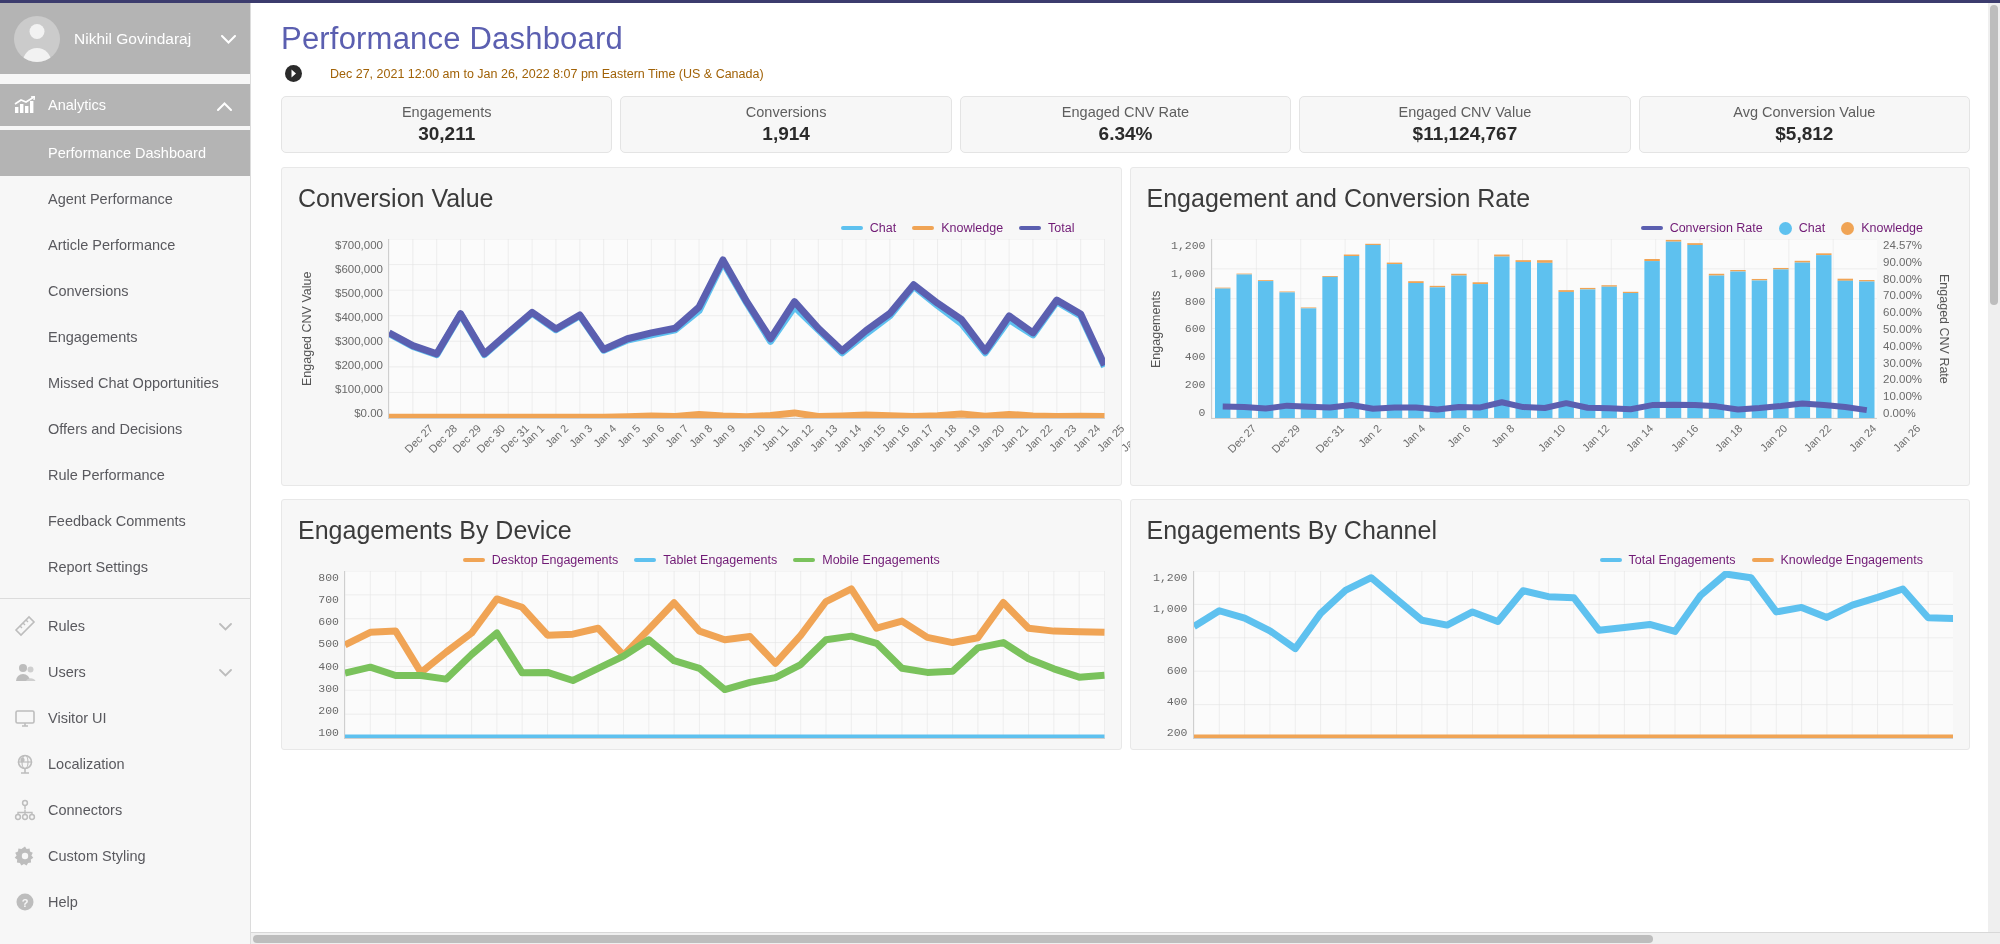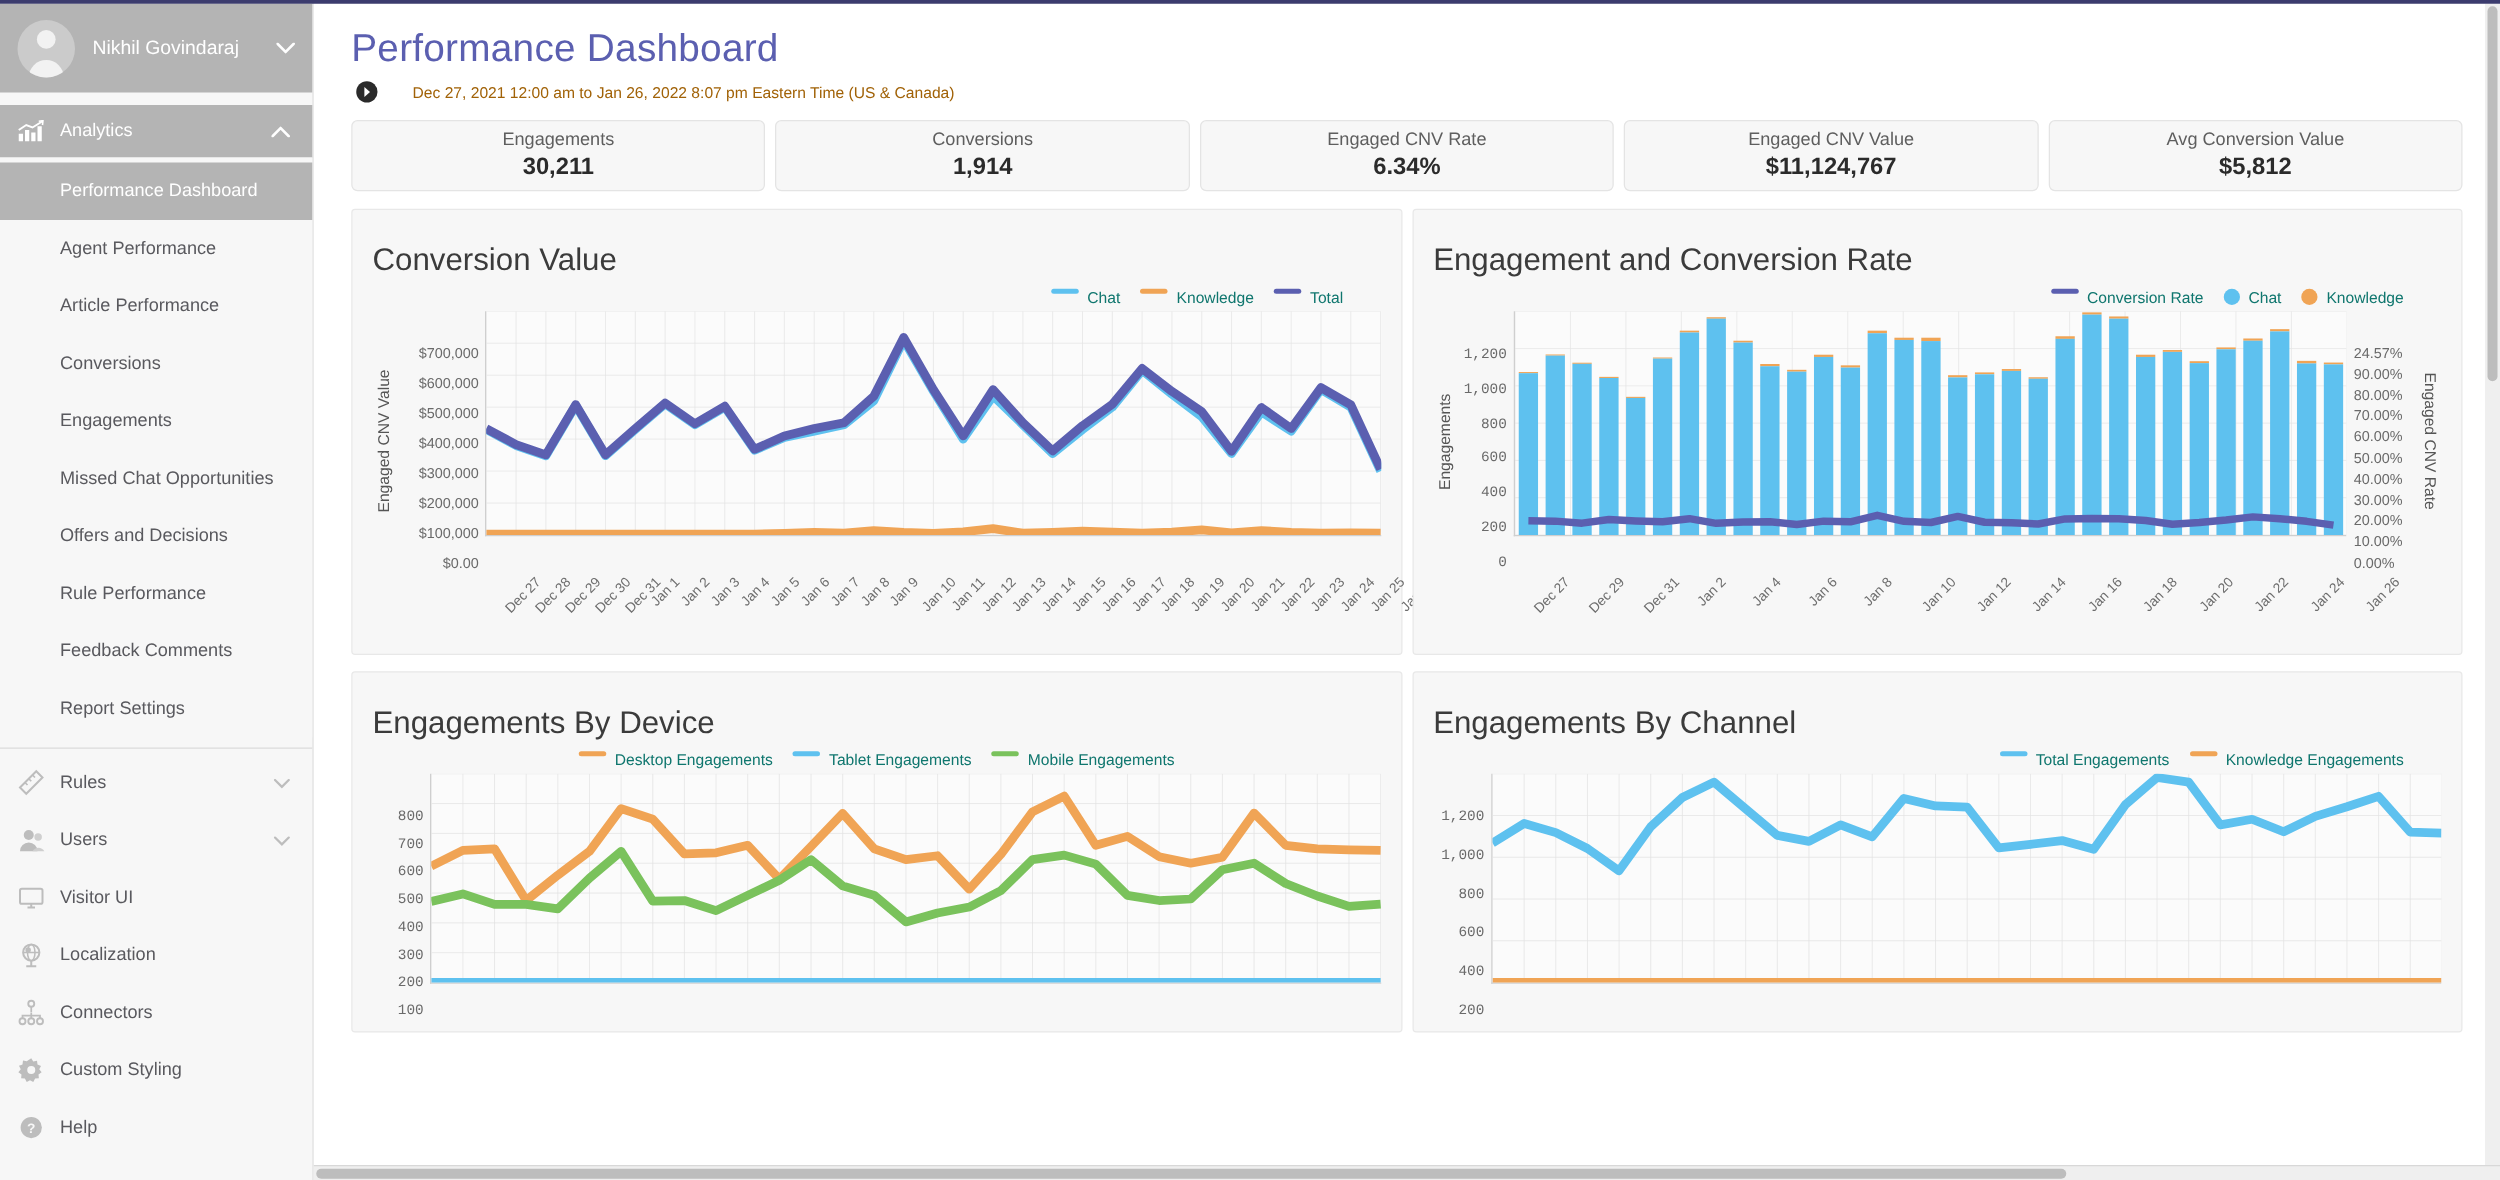--- a/index.html
+++ b/index.html
@@ -97,41 +97,41 @@
     flex: 1; background: #f7f7f7; border: 1px solid #e4e4e4; border-radius: 5px;
     height: 57px; display: flex; flex-direction: column;
     align-items: center; justify-content: center; gap: 3px;
   }
   .kpi-label { font-size: 14.5px; color: #5e5e5e; }
   .kpi-value { font-size: 19px; font-weight: bold; color: #2b2b2b; }
 
   .card-row { display: flex; gap: 8px; margin-bottom: 13px; }
   .card {
     flex: 1; background: #f7f7f7; border: 1px solid #e8e8e8; border-radius: 3px;
-    padding: 26px 16px 10px 16px; position: relative;
+    padding: 16px 16px 10px 16px; position: relative;
   }
   .card-title { font-size: 25px; color: #3b3b3b; font-weight: 400; margin-bottom: 4px; }
 
   .legend { display: flex; justify-content: center; gap: 16px; align-items: center; height: 22px; }
   .legend.right { justify-content: flex-end; padding-right: 30px; }
-  .legend-item { display: flex; gap: 7px; font-size: 12.5px; color: #0f766e; }
+  .legend-item { display: flex; align-items: center; gap: 7px; font-size: 12.5px; color: #701a75; }
   .lg-line { width: 22px; height: 4px; border-radius: 2px; display: block; }
   .lg-dot { width: 13px; height: 13px; border-radius: 50%; display: block; }
 
   .plot-wrap { display: flex; }
   .ylabel {
     writing-mode: vertical-rl; transform: rotate(180deg);
     font-size: 12.5px; color: #555; display: flex;
     align-items: center; justify-content: center; width: 18px;
   }
   .ylabel.right { transform: rotate(0deg); writing-mode: vertical-rl; }
   .ytick-col {
     display: flex; flex-direction: column; justify-content: space-between;
     font-size: 11.5px; color: #6a6a6a; text-align: right;
-    padding-right: 5px; padding-top: 0; margin-top: 28px;
+    padding-right: 5px; padding-top: 0;
   }
   .ytick-col.left { width: 72px; }
   .ytick-col.bars-left { width: 46px; font-family: Liberation Mono, monospace; }
   .ytick-col.right-ax { width: 58px; text-align: left; padding-left: 6px; padding-right: 0; }
   .plot {
     flex: 1; position: relative; border-left: 1px solid #cfcfcf;
     border-bottom: 1px solid #cfcfcf; background: #fbfbfb;
   }
   .plot svg { display: block; width: 100%; height: 100%; }
 

